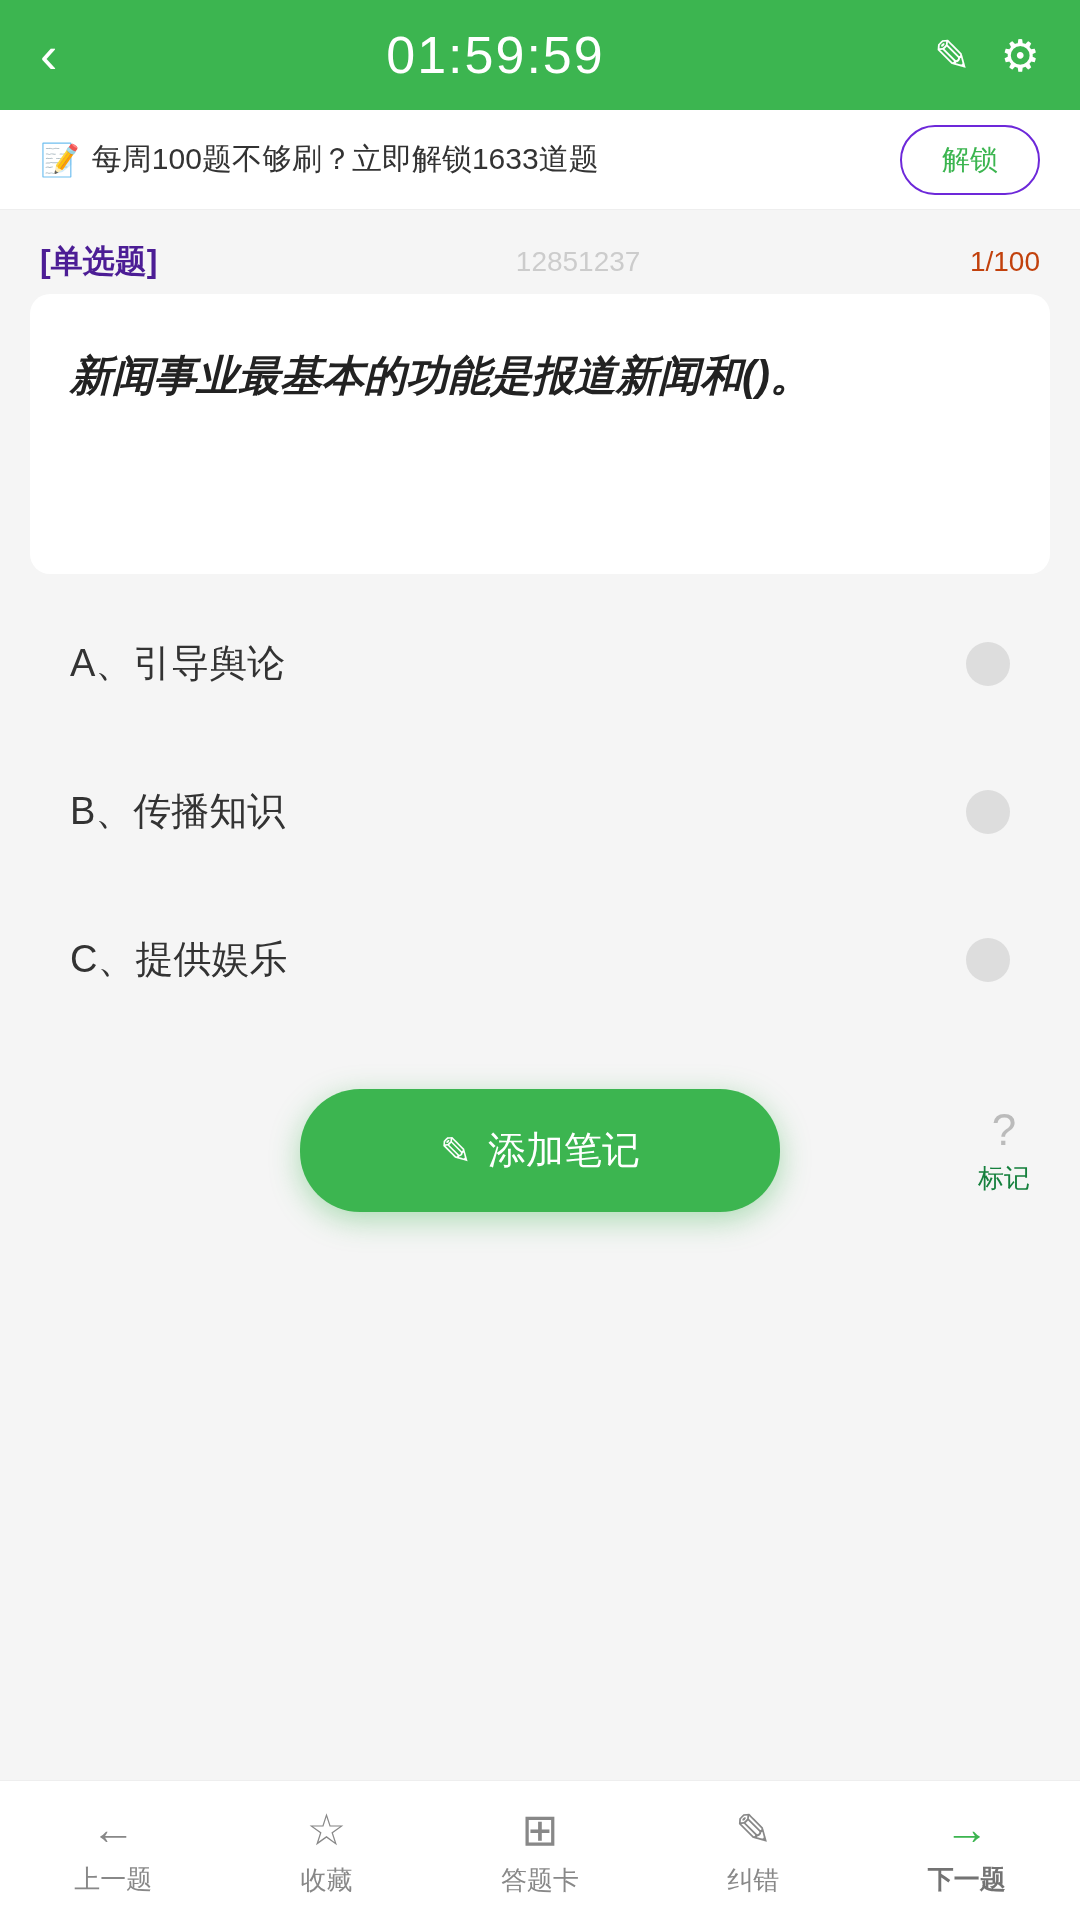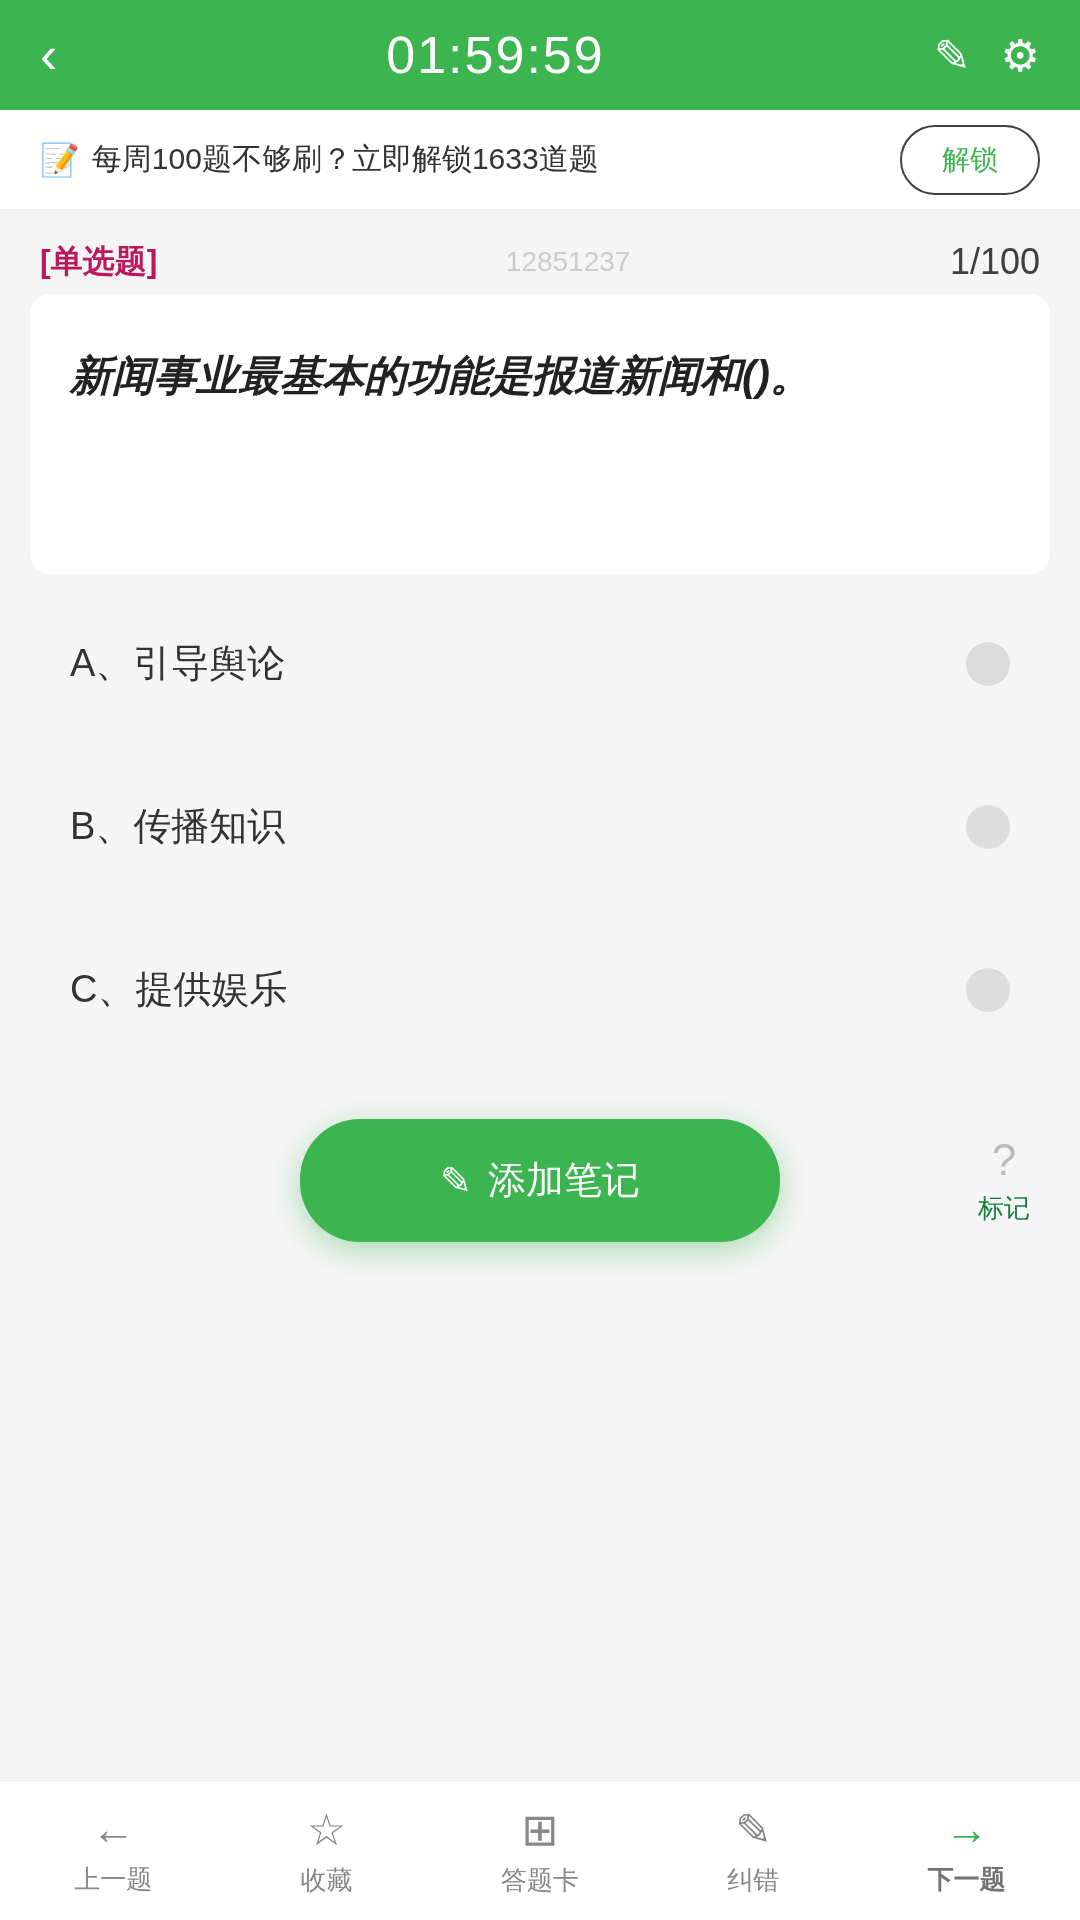--- a/index.html
+++ b/index.html
@@ -61,50 +61,50 @@
       color: #333;
       display: flex;
       align-items: center;
       gap: 12px;
     }
     .banner-icon {
       color: #3cb550;
       font-size: 32px;
     }
     .banner-btn {
-      border: 2px solid #404040;
+      border: 2px solid #6d28d9;
       border-radius: 40px;
       padding: 14px 40px;
       color: #3cb550;
       font-size: 28px;
       cursor: pointer;
       background: white;
     }
 
     
     .question-meta {
       display: flex;
       align-items: center;
       justify-content: space-between;
       padding: 30px 40px 10px 40px;
       background: #f5f5f5;
     }
     .question-type {
-      color: #be185d;
+      color: #4c1d95;
       font-size: 32px;
       font-weight: bold;
     }
     .question-id {
       color: #ccc;
       font-size: 28px;
       margin-left: 29px;
     }
     .question-progress {
-      color: #404040;
-      font-size: 36px;
+      color: #c2410c;
+      font-size: 28px;
     }
 
     
     .question-card {
       background: white;
       margin: 0 30px;
       border-radius: 20px;
       padding: 50px 40px 60px 40px;
       min-height: 280px;
     }
@@ -114,21 +114,21 @@
       color: #222;
       line-height: 1.5;
       font-style: italic;
     }
 
     
     .options-container {
       padding: 20px 30px;
       display: flex;
       flex-direction: column;
-      gap: 24px;
+      gap: 9px;
     }
     .option-item {
       background: #f5f5f5;
       border-radius: 20px;
       padding: 44px 40px;
       display: flex;
       align-items: center;
       justify-content: space-between;
       cursor: pointer;
     }

